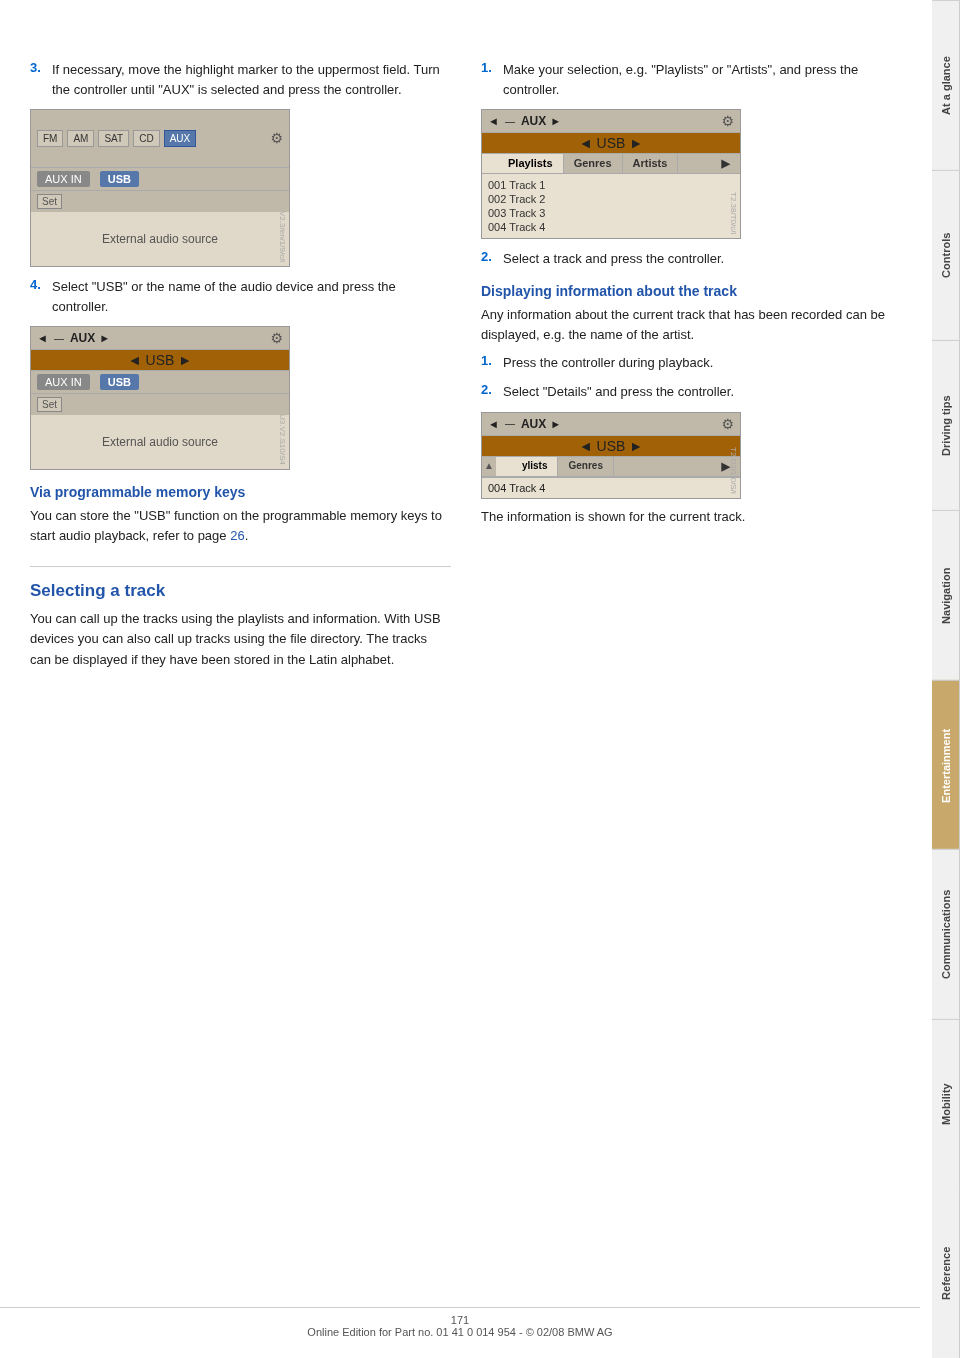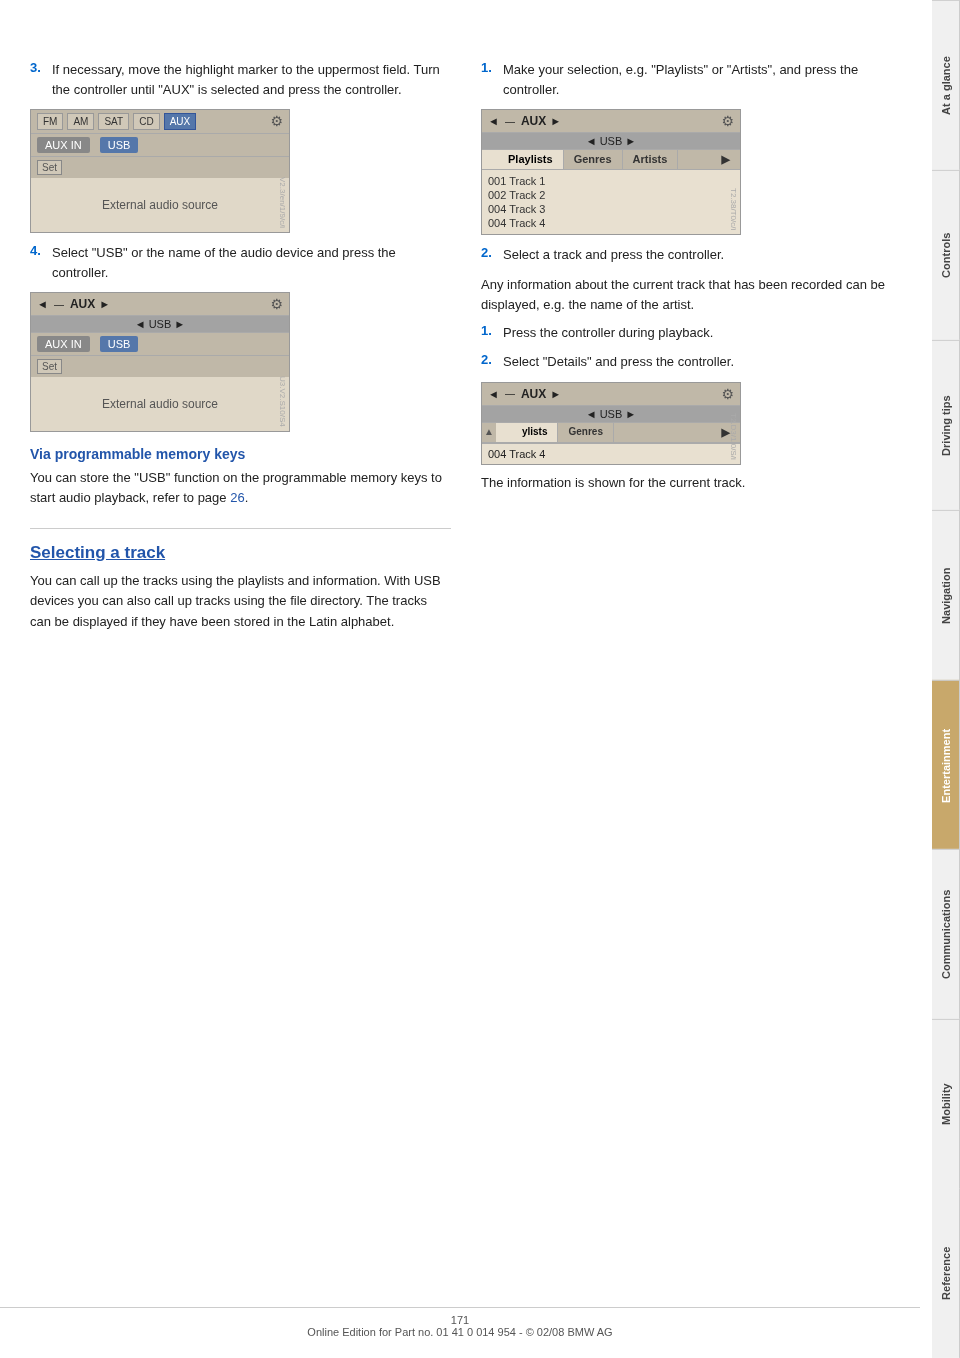--- a/index.html
+++ b/index.html
@@ -119,25 +119,25 @@
       font-weight: bold;
       font-size: 12px;
     }
 
     .screen-gear {
       font-size: 14px;
       color: #555;
     }
 
     .screen-usb-bar {
-      background: #a3a3a3;
+      background: #a16207;
       text-align: center;
       padding: 2px;
       border-bottom: 1px solid #aaa;
-      font-size: 11px;
+      font-size: 14px;
     }
 
     .screen-tabs-row {
       display: flex;
       background: #c0b8a8;
       border-bottom: 1px solid #aaa;
     }
 
     .screen-tab {
       padding: 3px 10px;
@@ -192,37 +192,37 @@
       font-size: 12px;
       color: #555;
     }
 
     
     .btn-highlight {
       background: #5577aa;
       color: #fff;
       padding: 2px 8px;
       font-size: 11px;
-      font-weight: normal;
+      font-weight: bold;
       border-radius: 2px;
       margin-left: 4px;
     }
     .btn-auxin {
       background: #888;
       color: #fff;
       padding: 2px 8px;
       font-size: 11px;
       border-radius: 2px;
     }
 
     
     .screen-fm-row {
       display: flex;
       background: #c0b8a8;
-      padding: 3px 6px;
+      padding: 20px 6px;
       gap: 4px;
       border-bottom: 1px solid #aaa;
     }
     .fm-btn {
       padding: 2px 5px;
       font-size: 10px;
       color: #333;
       background: #d0c8b8;
       border: 1px solid #999;
     }
@@ -271,21 +271,20 @@
     }
 
     
     .big-heading {
       color: #2255aa;
       font-size: 17px;
       font-weight: bold;
       margin: 20px 0 8px 0;
       border-top: 1px solid #ccc;
       padding-top: 14px;
-      text-decoration: underline;
     }
     .menu-popup {
       background: #e8e0d0;
       border: 1px solid #999;
       padding: 0;
       font-size: 11px;
     }
     .menu-item {
       padding: 3px 8px;
       color: #333;
@@ -431,31 +430,32 @@
         <div class="screen-usb-bar">◄ USB ►</div>
         <div class="screen-tabs-row">
           <span class="screen-tab active-tab">Playlists</span>
           <span class="screen-tab">Genres</span>
           <span class="screen-tab">Artists</span>
           <span class="screen-tab right-arrow">▶</span>
         </div>
         <div class="screen-list">
           <div class="screen-list-item">001 Track 1</div>
           <div class="screen-list-item">002 Track 2</div>
-          <div class="screen-list-item">004 Track 3</div>
+          <div class="screen-list-item">003 Track 3</div>
           <div class="screen-list-item">004 Track 4</div>
         </div>
         <div class="watermark">T2.38/T0/c/i</div>
       </div>
 
       <div class="step" style="margin-top:10px;">
         <span class="step-num">2.</span>
         <span class="step-text">Select a track and press the controller.</span>
       </div>
 
+      <div class="section-heading">Displaying information about the track</div>
       <p class="body-text">Any information about the current track that has been recorded can be displayed, e.g. the name of the artist.</p>
 
       <div class="step">
         <span class="step-num">1.</span>
         <span class="step-text">Press the controller during playback.</span>
       </div>
       <div class="step">
         <span class="step-num">2.</span>
         <span class="step-text">Select "Details" and press the controller.</span>
       </div>

